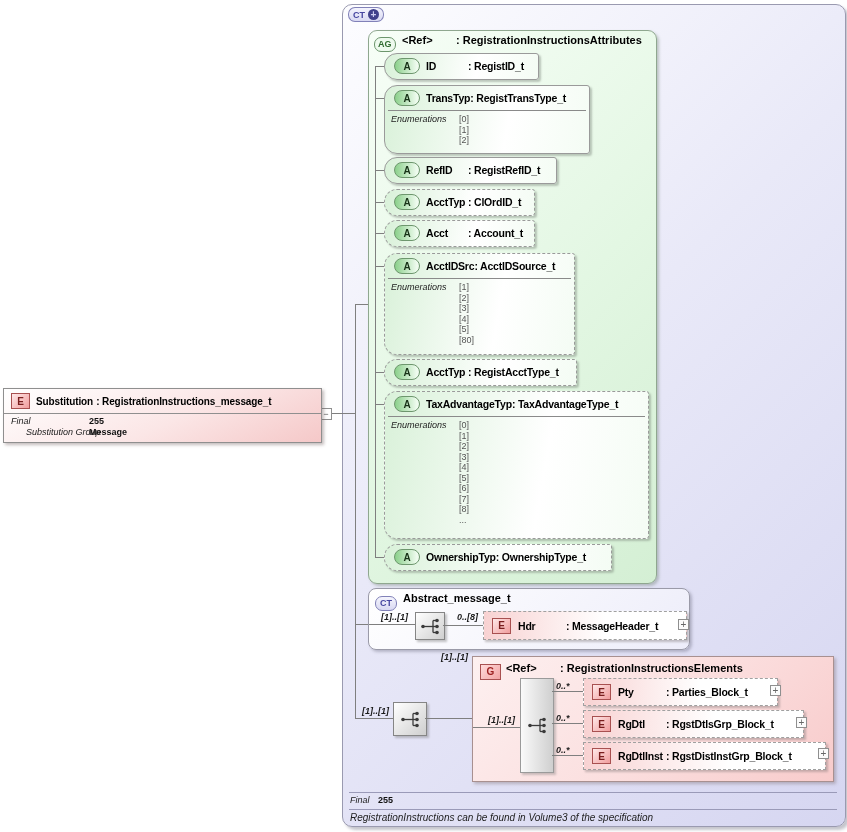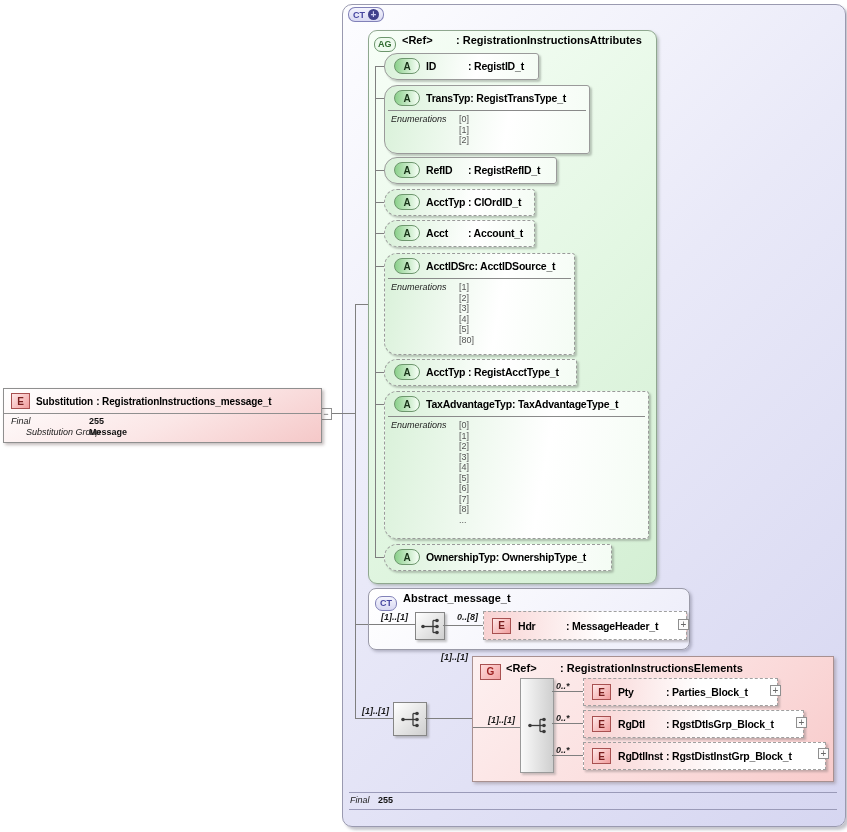--- a/index.html
+++ b/index.html
@@ -344,20 +344,21 @@
     <span class="e-badge">E</span>
       <span class="elem-name">RgDtlInst</span>
       <span>: RgstDistInstGrp_Block_t</span>
   </div>
   <div class="plus-btn" style="left:818px;top:748px;">+</div>
 
   <div class="ct-rule" style="top:792px;"></div>
   <div id="ct-final-label">Final</div>
   <div id="ct-final-value">255</div>
   <div class="ct-rule" style="top:809px;"></div>
+  <div id="ct-note">RegistrationInstructions can be found in Volume3 of the specification</div>
 
   <div id="root-box">
     <div class="title">
       <span class="e-badge" style="margin-right:6px;">E</span>
         <span>Substitution</span>
         <span style="margin-left:3px;">: RegistrationInstructions_message_t</span>
     </div>
     <div class="divider"></div>
     <div class="prop" style="left:7px;top:27px;">Final</div>
     <div class="val" style="left:85px;top:27px;">255</div>

